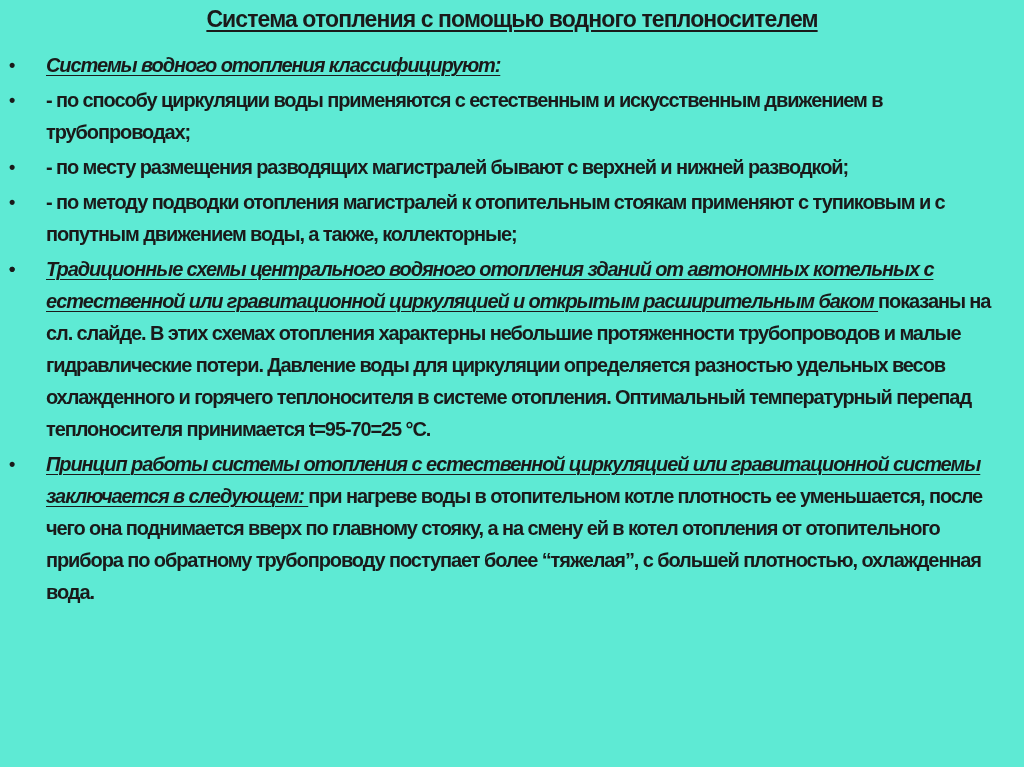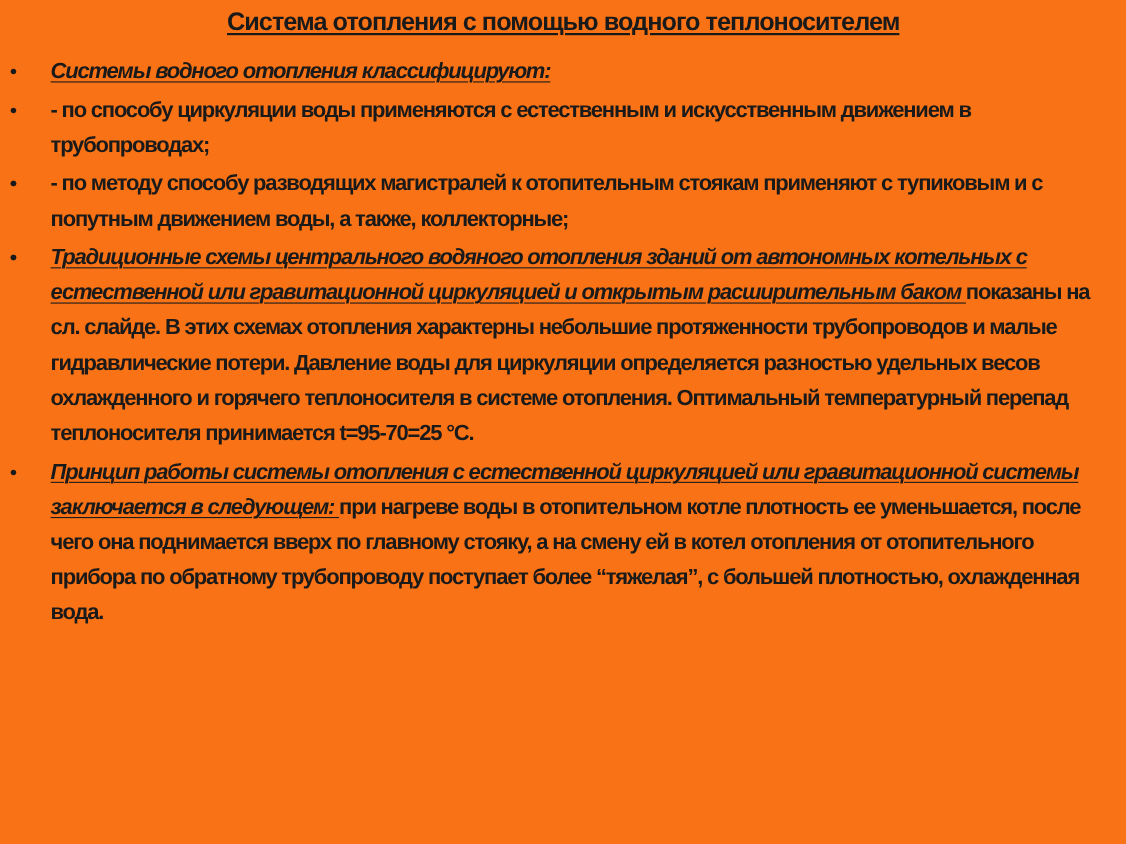--- a/index.html
+++ b/index.html
@@ -13,21 +13,21 @@
       overflow: hidden;
       position: relative;
       font-family: "Liberation Sans", sans-serif;
       color: #1a1a1a;
     }
     .slide {
       position: absolute;
       left: 0; top: 0;
       width: 1024px;
       height: 767px;
-      background: #f97316;
+      background: #5eead4;
     }
     .title {
       position: absolute;
       top: 6px;
       left: 0;
       width: 1024px;
       text-align: center;
       font-size: 23px;
       font-weight: bold;
       letter-spacing: -0.9px;
@@ -77,25 +77,25 @@
     <div class="item">
       <span class="bullet">•</span>
       <span class="emph">Системы водного отопления классифицируют:</span><span class="plain"></span>
     </div>
     <div class="item">
       <span class="bullet">•</span>
       <span class="emph"></span><span class="plain">-  по способу циркуляции воды применяются с естественным и искусственным движением в трубопроводах;</span>
     </div>
     <div class="item">
       <span class="bullet">•</span>
-      <span class="emph"></span>
+      <span class="emph"></span><span class="plain">-  по месту размещения разводящих магистралей бывают с верхней и нижней разводкой;</span>
     </div>
     <div class="item">
       <span class="bullet">•</span>
-      <span class="emph"></span><span class="plain">- по методу способу разводящих магистралей к отопительным стоякам применяют с тупиковым и с попутным движением воды, а также, коллекторные;</span>
+      <span class="emph"></span><span class="plain">- по методу подводки отопления магистралей к отопительным стоякам применяют с тупиковым и с попутным движением воды, а также, коллекторные;</span>
     </div>
     <div class="item">
       <span class="bullet">•</span>
       <span class="emph"></span>
     </div>
     <div class="item">
       <span class="bullet">•</span>
       <span class="emph">Традиционные схемы центрального водяного отопления зданий от автономных котельных с естественной или гравитационной циркуляцией и открытым расширительным баком </span><span class="plain">показаны на сл. слайде. В этих схемах отопления характерны небольшие протяженности трубопроводов и малые гидравлические потери. Давление воды для циркуляции определяется разностью удельных весов охлажденного и горячего теплоносителя в системе отопления. Оптимальный температурный перепад теплоносителя принимается t=95-70=25 °С.</span>
     </div>
     <div class="item">

